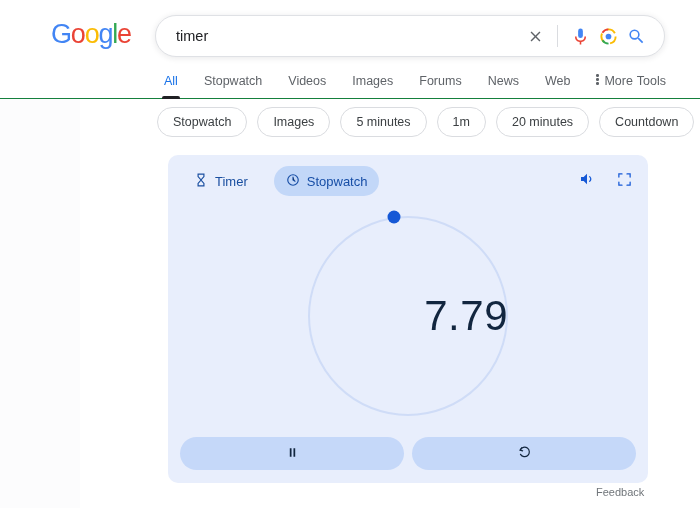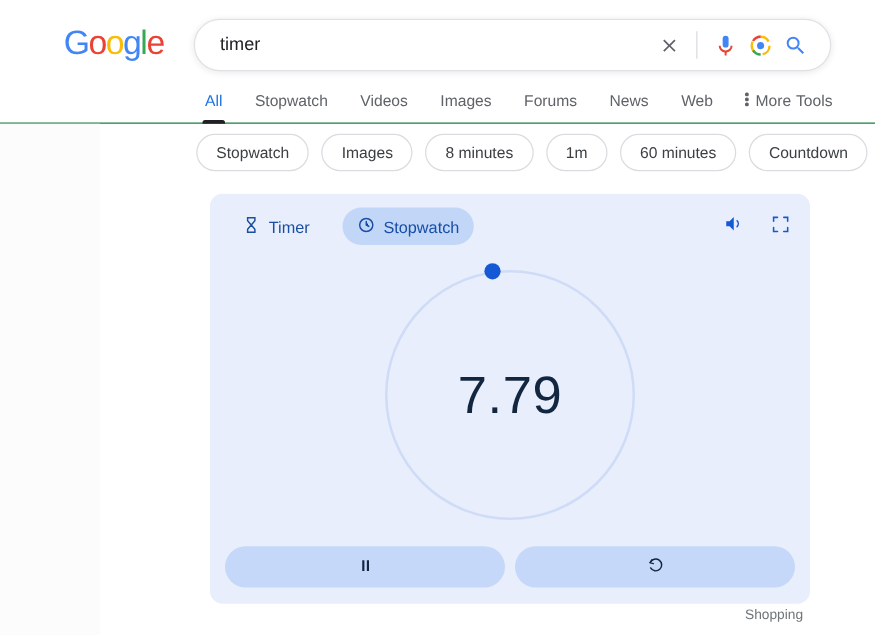--- a/index.html
+++ b/index.html
@@ -209,21 +209,21 @@
     background: #1558d6;
     left: 50%; top: 0;
     transform: translate(-50%, -50%);
     margin-left: -13px;
     cursor: pointer;
   }
   .time-text {
     position: absolute;
     left: 0; right: 0; top: 50%;
     transform: translateY(-50%);
-    text-align: center;
+    text-align: right;
     font-size: 42px;
     font-weight: 300;
     color: #12263f;
     letter-spacing: 0.5px;
   }
 
   
   .w-controls {
     position: absolute;
     left: 12px; bottom: 13px;
@@ -310,23 +310,23 @@
   </div>
   <div class="tools">Tools</div>
 </div>
 
 <div class="left-col"></div>
 
 <div class="chips-wrap">
   <div class="chips">
     <div class="chip">Stopwatch</div>
     <div class="chip">Images</div>
-    <div class="chip">8 minutes</div>
+    <div class="chip">5 minutes</div>
     <div class="chip">1m</div>
-    <div class="chip">60 minutes</div>
+    <div class="chip">20 minutes</div>
     <div class="chip">Countdown</div>
 
   </div>
 </div>
 
 <div class="widget">
 
   <div class="w-head">
     <div class="w-mode">
       <span>
@@ -381,13 +381,13 @@
       <span>
         <svg width="15" height="15" viewBox="0 0 24 24">
             <path fill="none" stroke="#12263f" stroke-width="1.9" stroke-linecap="round" d="M7.5 4.5 5 8.2l4 1.2"></path>
             <path fill="none" stroke="#12263f" stroke-width="1.9" stroke-linecap="round" d="M5.2 8A7.6 7.6 0 1 1 5.6 15"></path>
           </svg>
       </span>
     </button>
   </div>
 </div>
 
-<div class="feedback">Shopping</div>
+<div class="feedback">Feedback</div>
 
 </body></html>

